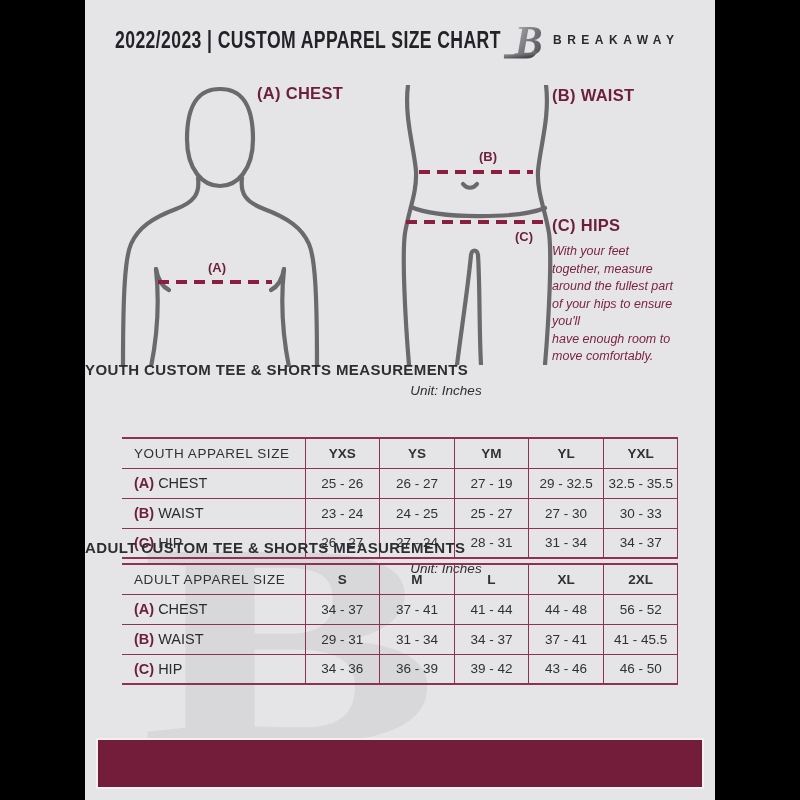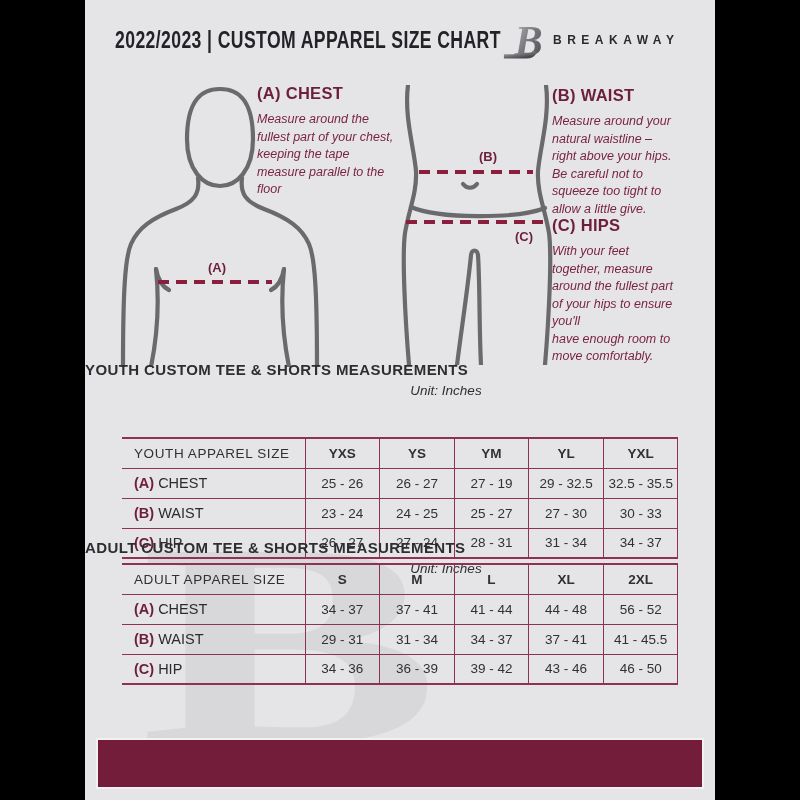--- a/index.html
+++ b/index.html
@@ -121,38 +121,36 @@
       <path d="M36,187 C39,215 38,250 31,285"></path>
       <path d="M36,187 C38,198 43,205 49,208"></path>
       <path d="M164,187 C161,215 162,250 169,285"></path>
       <path d="M164,187 C162,198 157,205 151,208"></path>
       <line class="dash" x1="38" y1="200" x2="152" y2="200"></line>
       <text x="97" y="190" text-anchor="middle">(A)</text>
     </svg>
 
     <div class="abs inst" style="left:172px;top:84px;width:144px;">
       <h3>(A) CHEST</h3>
-      <p>Measure around the fullest part of your chest, keeping the tape measure parallel to the floor</p>
     </div>
 
     <svg class="abs fig" style="left:308px;top:85px;" width="170" height="280" viewBox="0 0 170 280">
       <path d="M15,0 C11,32 21,62 23,86 C24,108 16,124 12,148 C9,170 12,232 16,280"></path>
       <path d="M153,0 C157,32 147,62 145,86 C144,108 152,124 156,148 C159,170 156,232 152,280"></path>
       <path d="M70,99 C74,104 80,104 84,99"></path>
       <path d="M18,122 C45,134 125,134 152,123"></path>
       <path d="M64,280 C69,240 75,202 78,170 C79,164 84,164 85,170 C87,202 86,240 88,280"></path>
       <line class="dash" x1="26" y1="87" x2="140" y2="87"></line>
       <line class="dash" x1="13" y1="137" x2="157" y2="137"></line>
       <text x="95" y="76" text-anchor="middle">(B)</text>
       <text x="131" y="156" text-anchor="middle">(C)</text>
     </svg>
 
     <div class="abs inst" style="left:467px;top:86px;width:127px;">
       <h3>(B) WAIST</h3>
-      <p>Measure around your natural waistline – right above your hips. Be careful not to squeeze too tight to allow a little give.</p>
     </div>
 
     <div class="abs inst" style="left:467px;top:216px;width:127px;">
       <h3>(C) HIPS</h3>
       <p>With your feet together, measure around the fullest part of your hips to ensure you'll
 have enough room to move comfortably.</p>
     </div>
 
     <div class="abs sec-title" style="top:361px;">YOUTH CUSTOM TEE &amp; SHORTS MEASUREMENTS</div>
     <div class="abs sec-unit" style="top:383px;">Unit: Inches</div>

